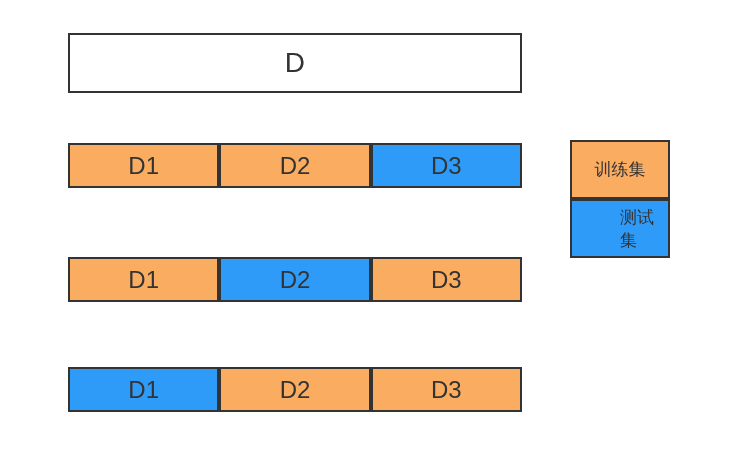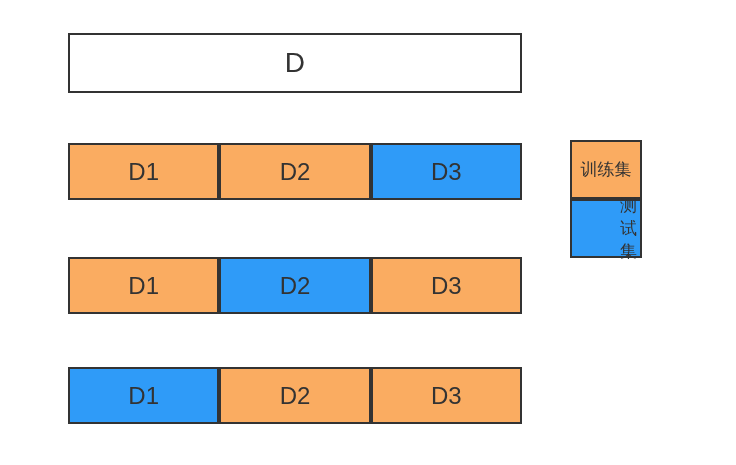--- a/index.html
+++ b/index.html
@@ -25,41 +25,41 @@
     width: 454px; height: 60px;
     background: #ffffff;
     font-size: 28px;
     font-weight: 400;
     letter-spacing: 0.5px;
   }
   .fold-row {
     position: absolute;
     left: 68px;
     width: 454px;
-    height: 57px;
+    height: 45px;
     display: flex;
   }
   .fold-row .cell {
     flex: 1 1 0;
     box-sizing: border-box;
     border: 2px solid var(--border, #333333);
     display: flex;
     align-items: center;
     justify-content: center;
     font-size: 24px;
     font-weight: 400;
   }
   .row-1 { top: 143px; }
   .row-2 { top: 257px; }
   .row-3 { top: 367px; }
   .legend {
     position: absolute;
     left: 570px;
     top: 140px;
-    width: 72px;
+    width: 100px;
   }
   .legend .cell {
     box-sizing: border-box;
     height: 59px;
     border: 2px solid var(--border, #333333);
     display: flex;
     align-items: center;
     justify-content: center;
     font-size: 17px;
   }

